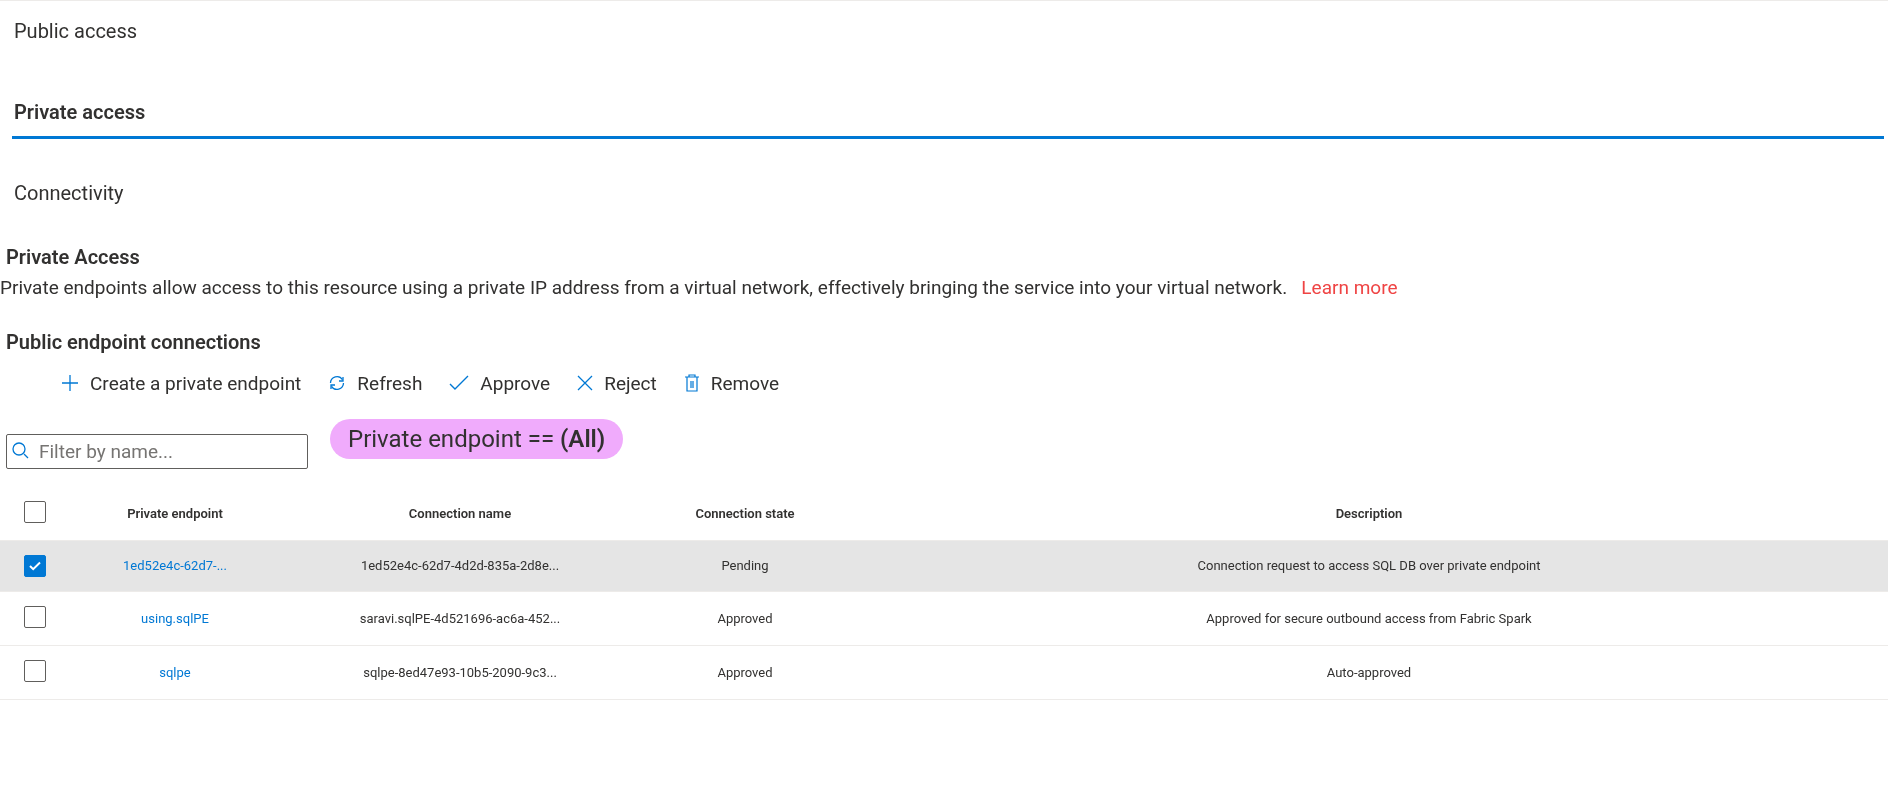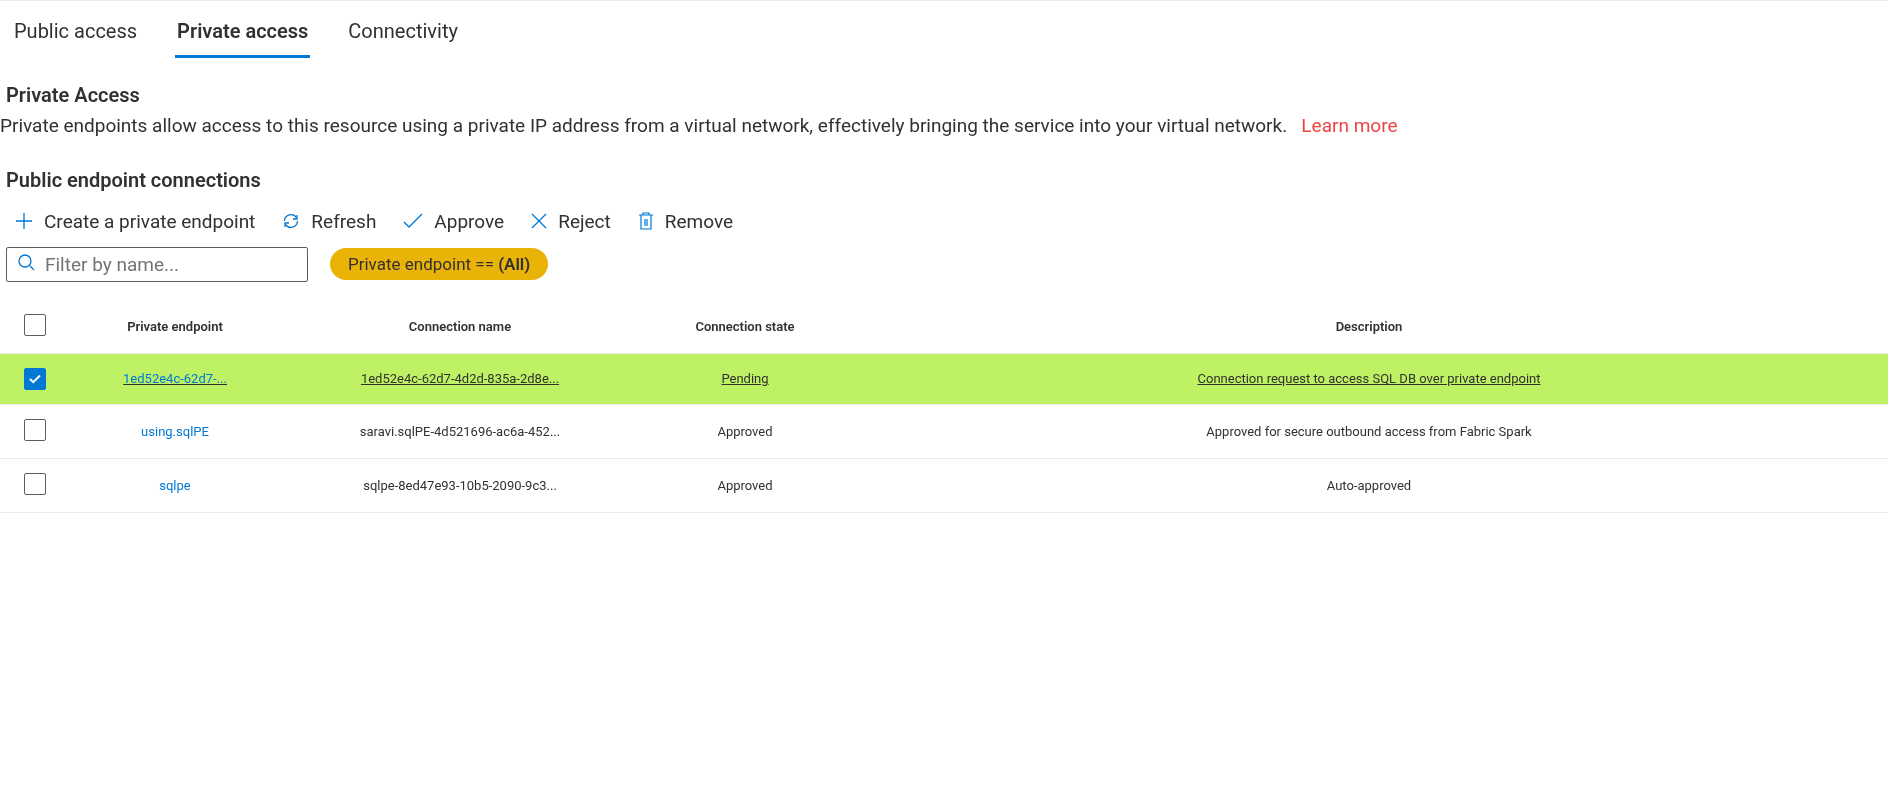--- a/index.html
+++ b/index.html
@@ -10,20 +10,21 @@
       background: #ffffff;
     }
     .hr-top { border-top: 1px solid #edebe9; margin-bottom: 4px; }
 
     
     .tabs {
       display: flex;
       gap: 36px;
       padding: 8px 4px 0 12px;
       border-bottom: 1px solid transparent;
+      flex-direction: column;
     }
     .tab {
       font-size: 20px;
       color: #323130;
       padding: 6px 2px 12px 2px;
       cursor: pointer;
       border-bottom: 3px solid transparent;
     }
     .tab.active {
       font-weight: 600;
@@ -49,80 +50,83 @@
       font-weight: 600;
       padding: 28px 0 10px 6px;
     }
 
     
     .toolbar {
       display: flex;
       align-items: center;
       gap: 26px;
       padding: 8px 6px 12px 14px;
+      margin-left: 46px;
     }
     .toolbar-btn {
       display: inline-flex;
       align-items: center;
       gap: 10px;
       font-size: 19px;
       color: #323130;
       cursor: pointer;
     }
     .toolbar-btn .icon { color: #0078d4; }
     .icon svg { display: block; }
 
     .filter-row {
       display: flex;
       align-items: center;
       gap: 22px;
       padding: 2px 6px 18px 6px;
     }
     .filter-input-wrap {
       display: flex;
+      align-items: center;
       gap: 10px;
       border: 1px solid #605e5c;
       border-radius: 2px;
-      padding: 5px 10px;
+      padding: 5px 4px;
       width: 302px;
+      margin-top: 25px;
     }
     .filter-input-wrap .search-icon { color: #0078d4; }
     .filter-input {
       border: none;
       outline: none;
       font-size: 19px;
       color: #605e5c;
       width: 100%;
       font-family: inherit;
     }
     .filter-input::placeholder { color: #767472; }
     .filter-pill {
-      background: #eab308;
+      background: #f0abfc;
       border-radius: 999px;
       padding: 6px 18px;
-      font-size: 17px;
+      font-size: 24px;
       color: #323130;
       cursor: pointer;
     }
     .filter-pill .bold { font-weight: 600; }
 
     
     .tbl { width: 100%; border-collapse: collapse; }
     .tbl th, .tbl td {
       text-align: center;
       padding: 14px 14px;
       font-size: 13px;
       vertical-align: middle;
     }
     .tbl thead th {
       font-weight: 600;
       border-bottom: 1px solid #edebe9;
     }
     .tbl tbody tr { border-bottom: 1px solid #edebe9; }
-    .tbl tbody tr.selected { background: #bef264; text-decoration: underline; }
+    .tbl tbody tr.selected { background: #e5e5e5; }
     .col-check { width: 70px; padding-left: 28px; }
     .col-pe { width: 210px; }
     .col-conn { width: 360px; }
     .col-state { width: 210px; }
 
     .chk {
       width: 22px; height: 22px;
       border: 1px solid #605e5c;
       border-radius: 2px;
       background: #fff;

